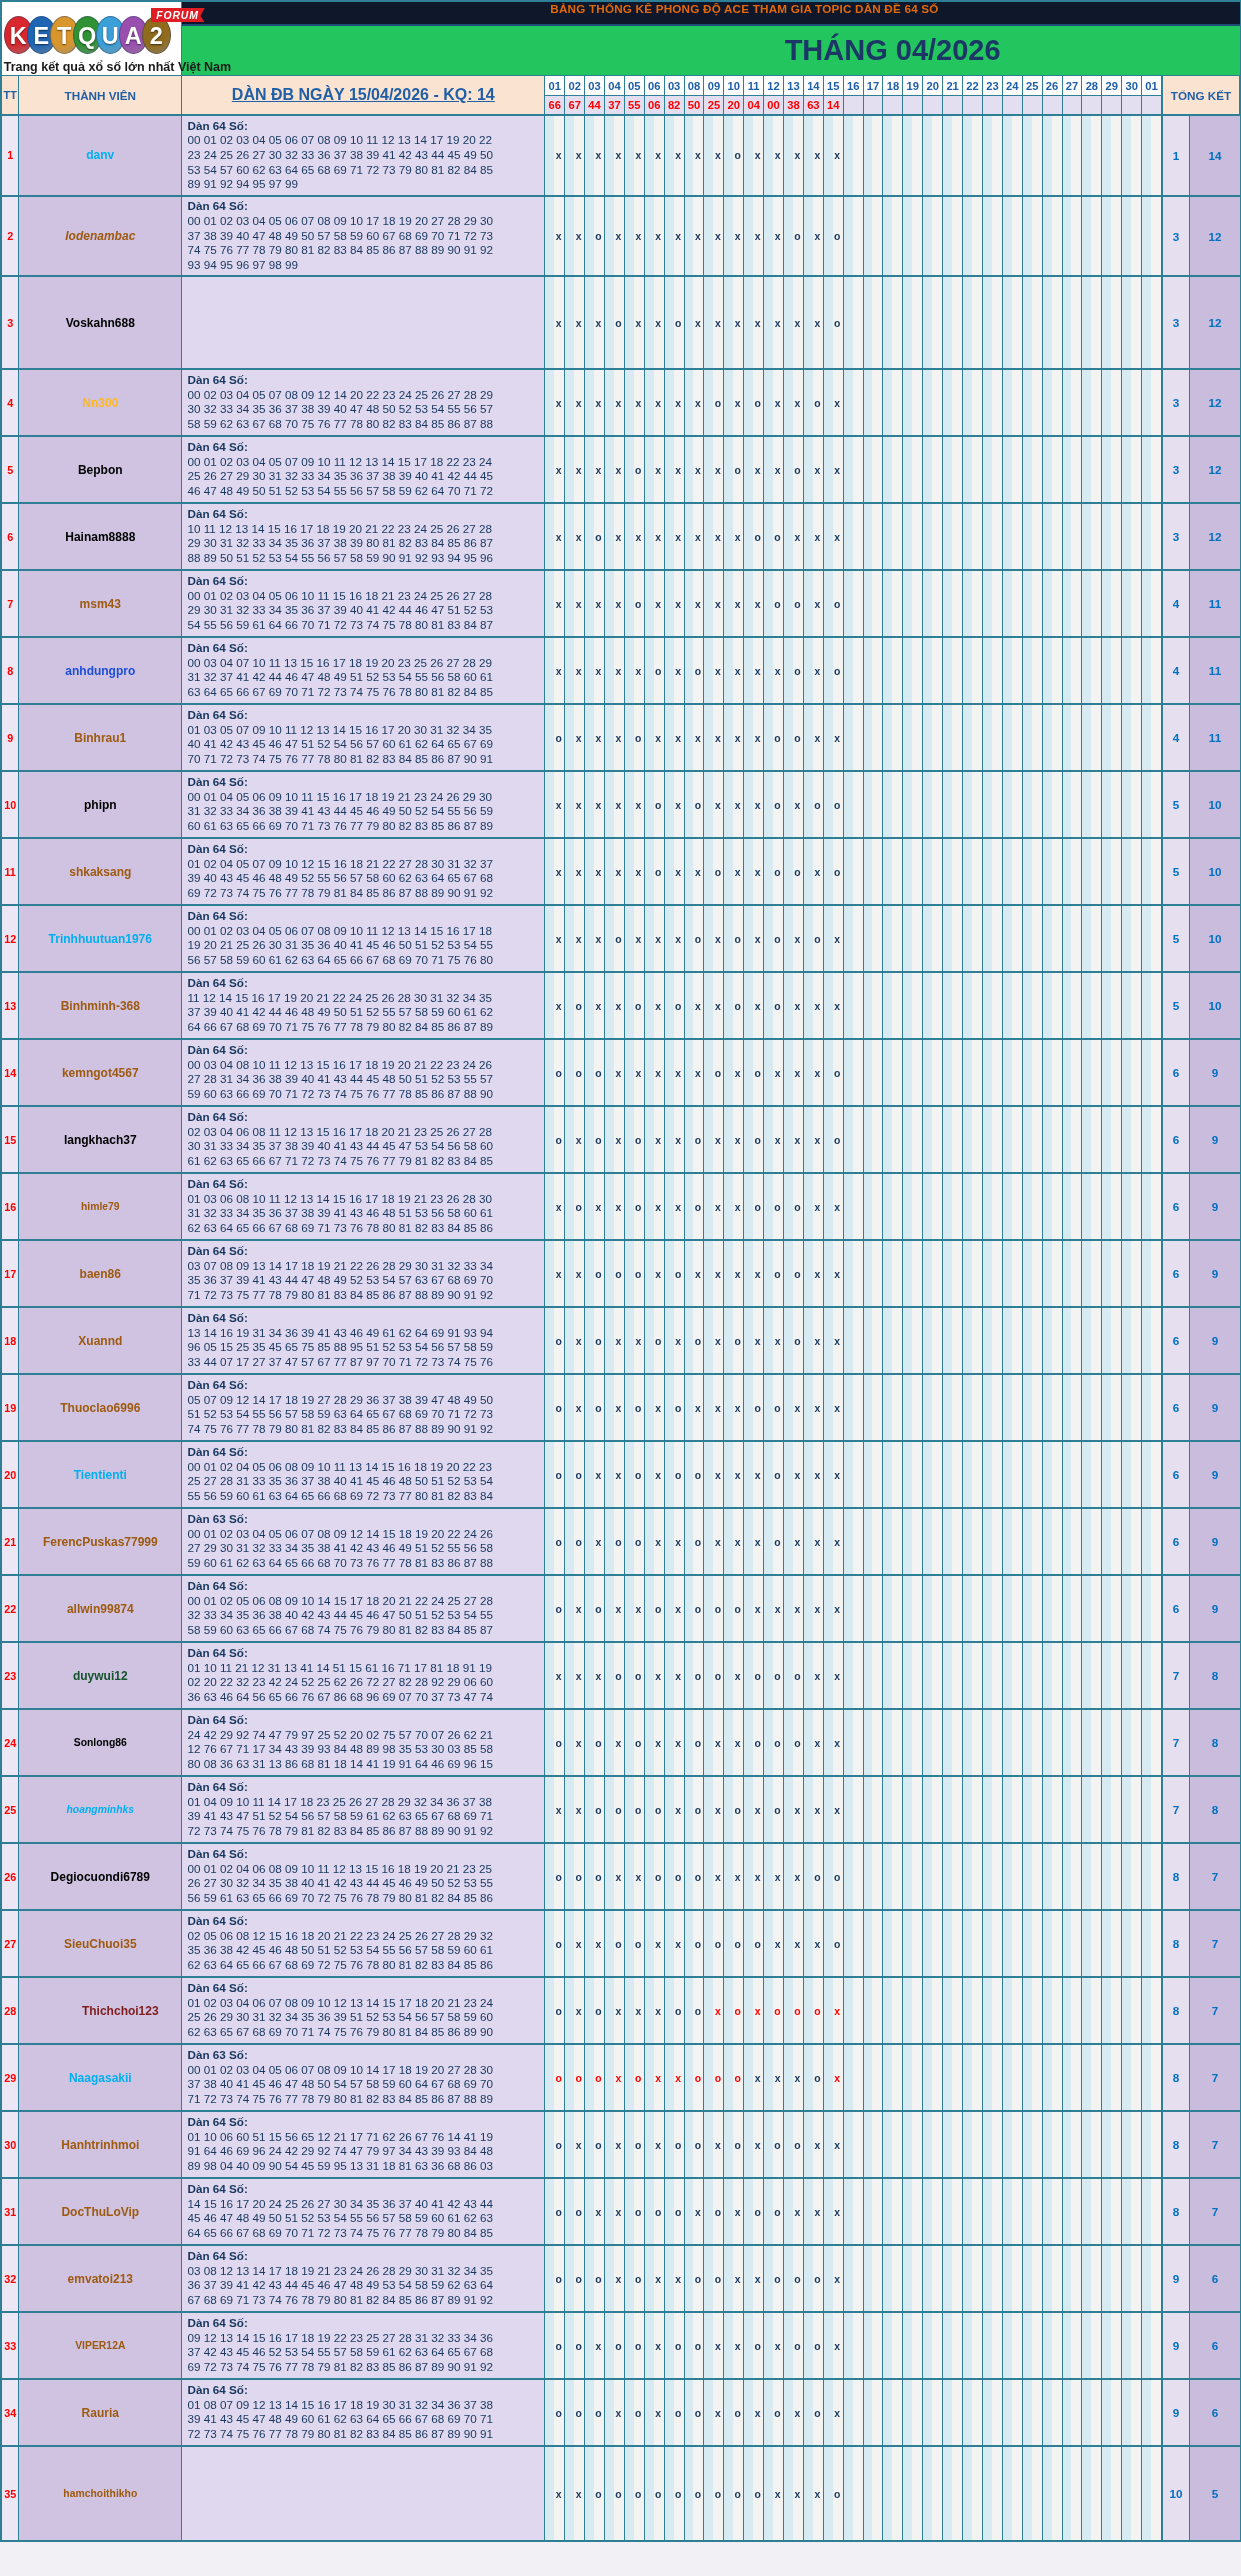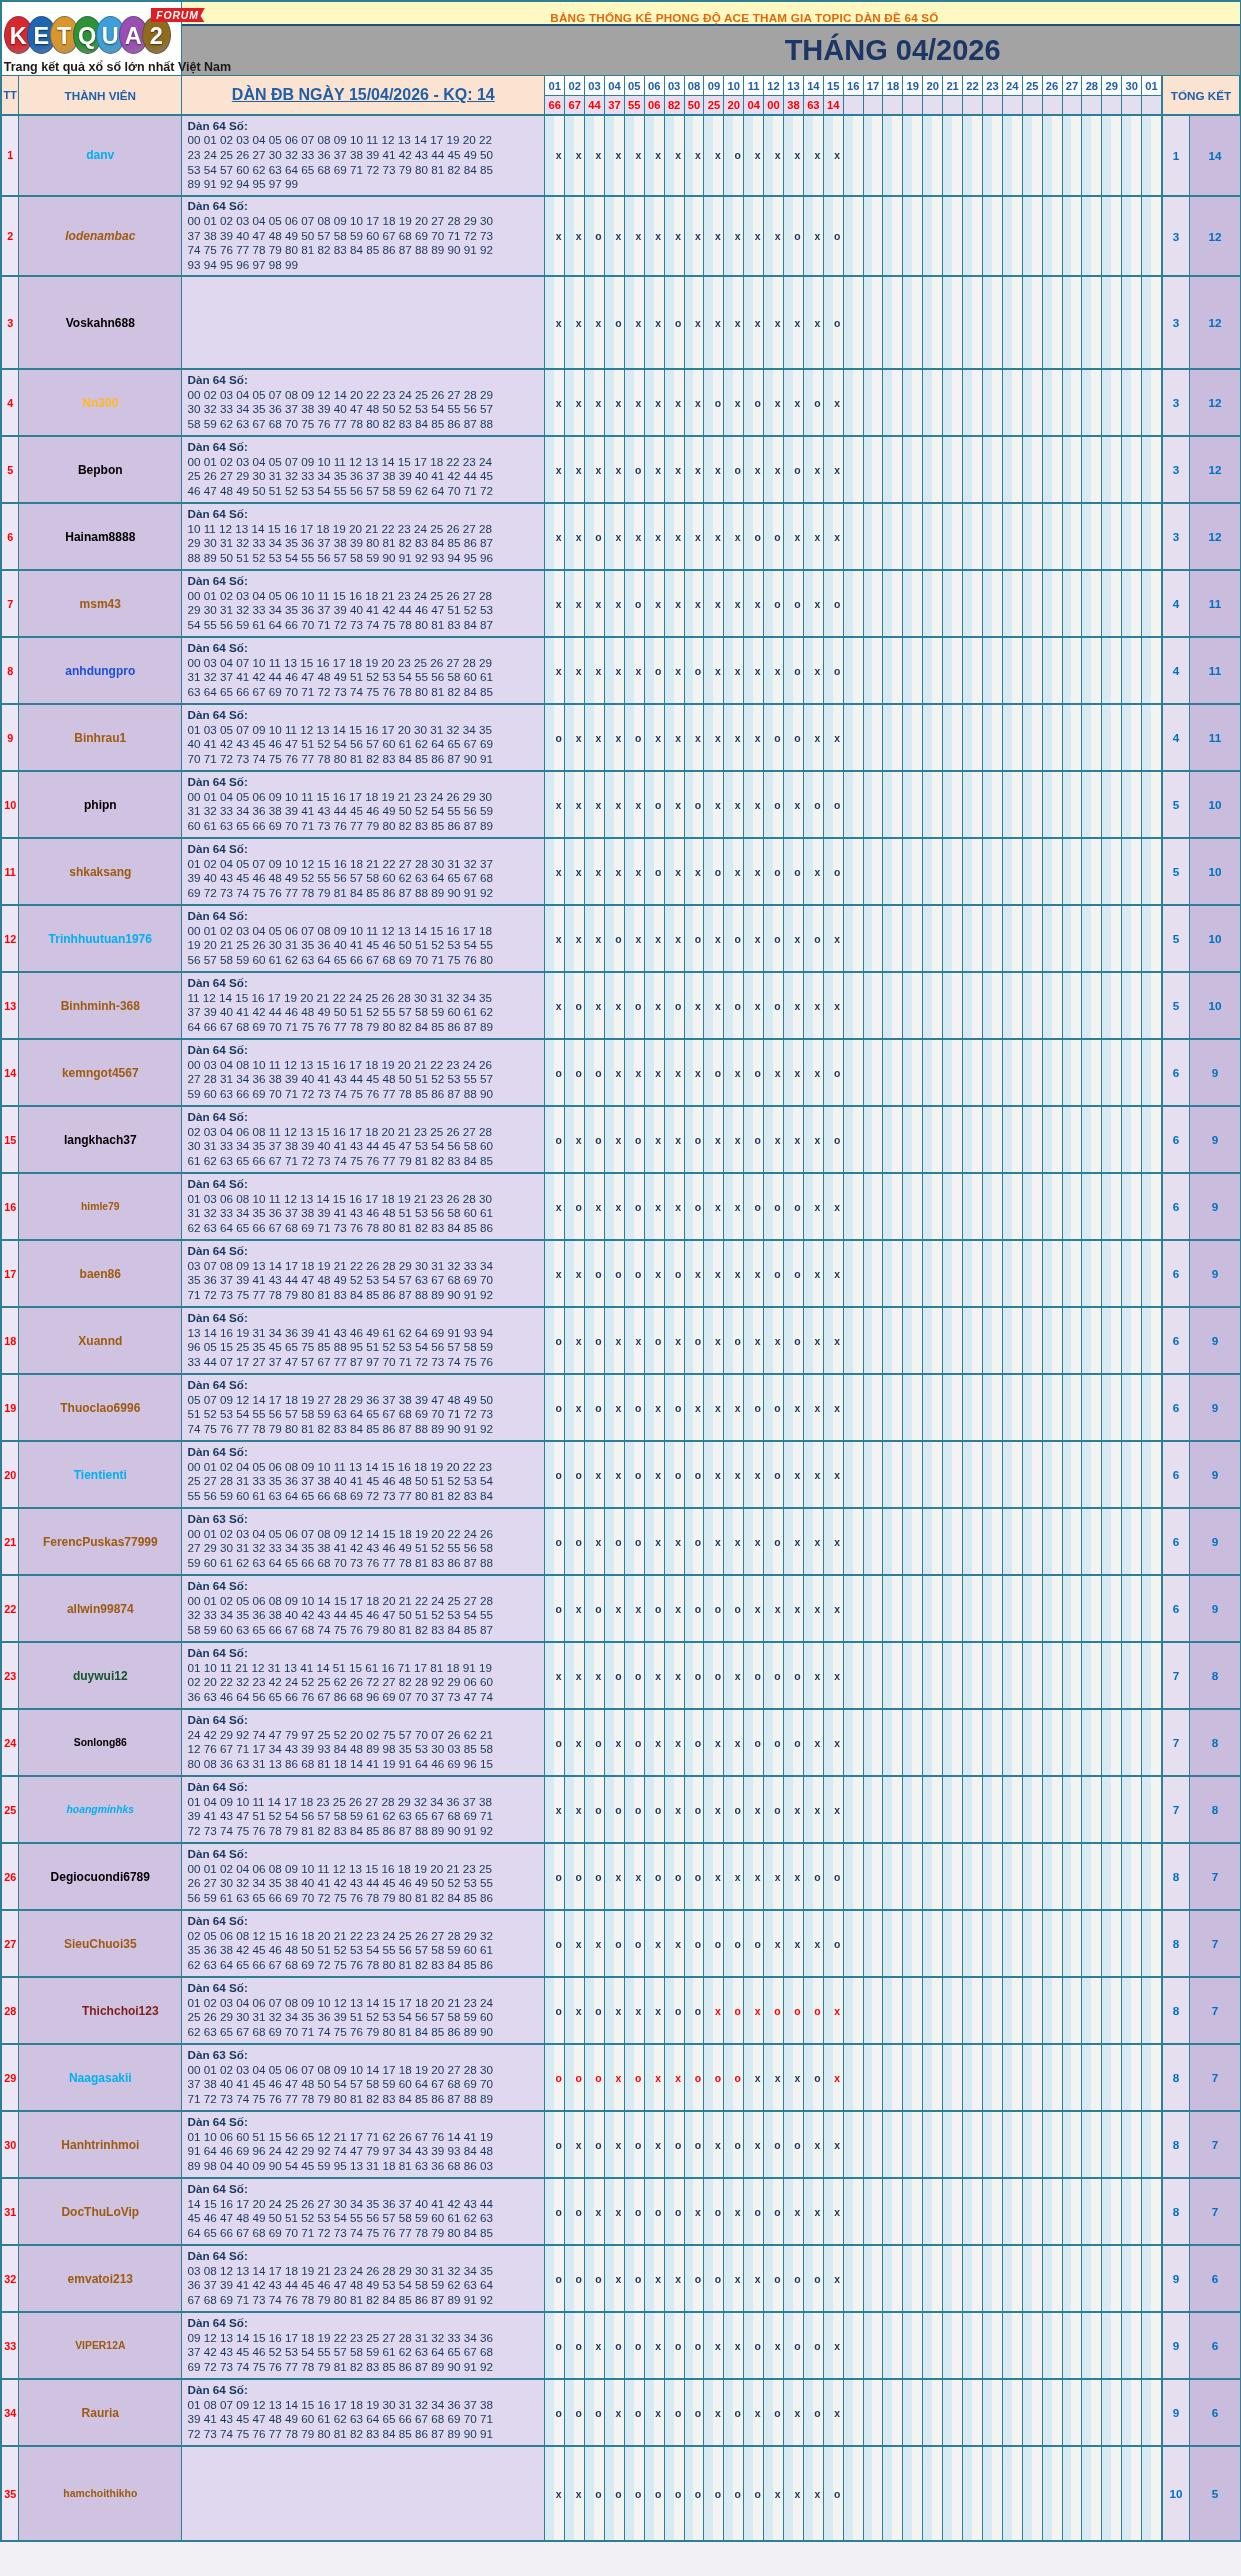--- a/index.html
+++ b/index.html
@@ -7,23 +7,23 @@
   *{box-sizing:border-box;}
   #sheet{width:1242px;border:2.6px solid #2e7f95;background:#fff;}
   .grid{display:grid;grid-template-columns:17.3px 163px 363px repeat(31,1fr) 28px 50px;}
   
   #hdr{grid-template-rows:24px 49px 20px 19px;border-bottom:2.6px solid #2e7f95;}
   .logo-box{grid-column:1/3;grid-row:1/3;background:#fff;position:relative;border-right:1.7px solid #2e7f95;overflow:visible;z-index:3;}
   .logo-letters{position:absolute;left:1.7px;top:14px;white-space:nowrap;}
   .logo-letter{display:inline-block;width:29px;height:38px;margin-right:-6px;border-radius:50%;color:#fff;font-weight:bold;font-size:23.4px;line-height:38px;text-align:center;text-shadow:0 0.9px 1.7px rgba(0,0,0,.55);border:1.7px solid rgba(20,40,90,.35);}
   .forum-badge{position:absolute;left:149px;top:6px;background:#e01c24;color:#fff;font-style:italic;font-weight:bold;font-size:10.4px;padding:1.7px 6px 1.7px 5.2px;letter-spacing:0.9px;clip-path:polygon(0 0,100% 0,92% 55%,100% 100%,0 100%);}
   .tagline{position:absolute;left:1.7px;bottom:1px;font-size:12.5px;font-weight:600;color:#1a1a1a;white-space:nowrap;}
-  .banner{grid-column:3/37;grid-row:1;background:#fef9c3;border-bottom:2.6px solid #1f4e79;display:flex;align-items:flex-end;}
+  .banner{grid-column:3/37;grid-row:1;background:#0f172a;border-bottom:2.6px solid #1f4e79;display:flex;align-items:flex-start;}
   .banner span{margin-left:368px;color:#e2690b;font-weight:bold;font-size:11.7px;letter-spacing:0.2px;}
-  .title-band{grid-column:3/37;grid-row:2;background:#a3a3a3;display:flex;align-items:center;}
+  .title-band{grid-column:3/37;grid-row:2;background:#22c55e;display:flex;align-items:center;}
   .title-band span{margin-left:363px;flex:1;text-align:center;color:#1c3666;font-weight:bold;font-size:29px;letter-spacing:0;}
   .hcell{background:#fbe3d1;color:#1f5fa8;font-weight:bold;display:flex;align-items:center;justify-content:center;border-right:0.9px solid #2e7f95;border-top:0.9px solid #2e7f95;}
   .tt-h{grid-column:1;grid-row:3/5;font-size:10.8px;}
   .member-h{grid-column:2;grid-row:3/5;font-size:11.7px;}
   .dan-h{grid-column:3;grid-row:3/5;font-size:16px;border-right:1.7px solid #2e7f95;text-decoration:underline;}
   .tk-h{grid-column:35/37;grid-row:3/5;font-size:11.7px;border-left:1.7px solid #2e7f95;}
   .day-h{background:#fdfdfd;color:#1f5fa8;font-weight:bold;font-size:11.2px;display:flex;align-items:center;justify-content:center;border-right:0.9px solid #2e7f95;border-top:0.9px solid #2e7f95;grid-row:3;}
   .res-h{background:#e3def0;color:#fe0000;font-weight:bold;font-size:11.2px;display:flex;align-items:center;justify-content:center;border-right:0.9px solid #2e7f95;border-top:0.9px solid #2e7f95;grid-row:4;}
   
   .row{border-bottom:2.6px solid #2e7f95;min-height:67px;}

